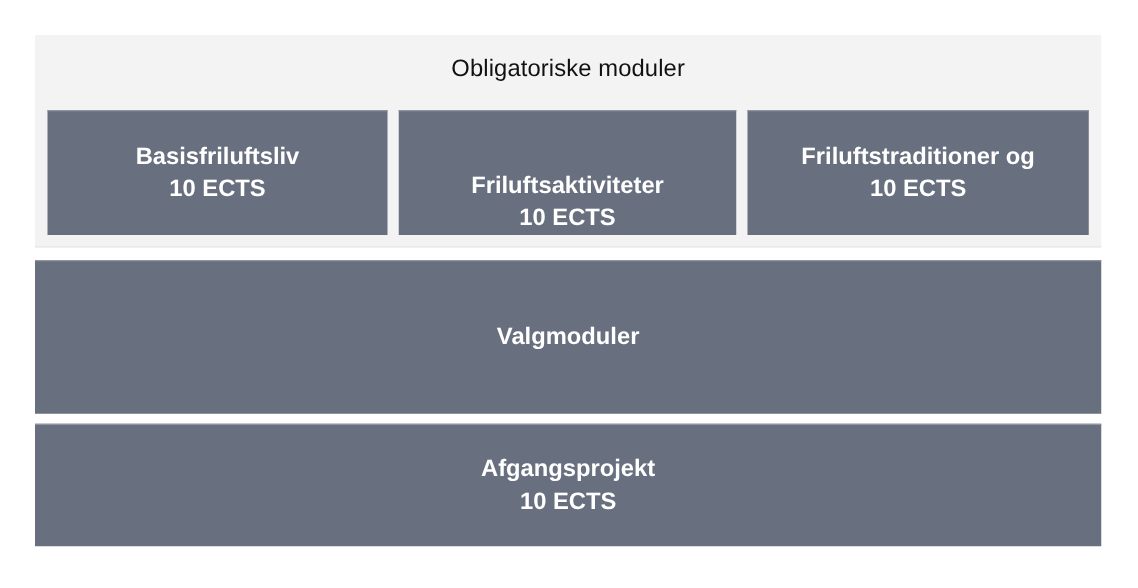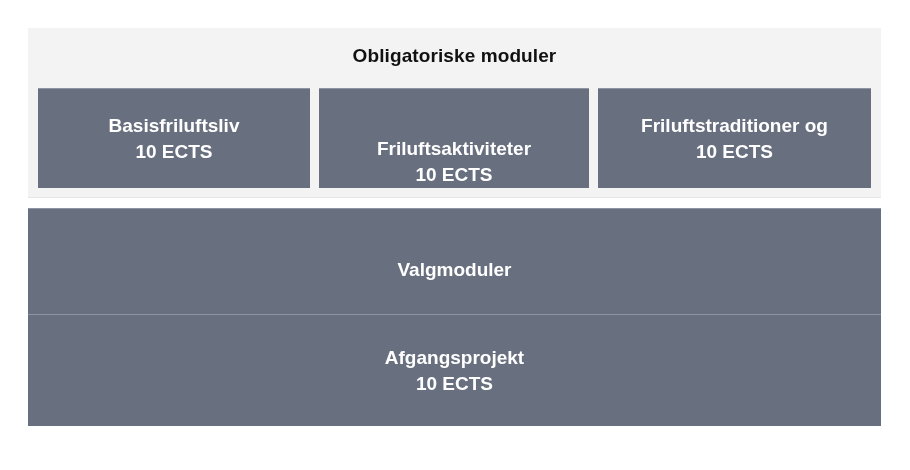--- a/index.html
+++ b/index.html
@@ -23,21 +23,21 @@
       background: #f3f3f3;
       border-bottom: 1px solid #e6e6e6;
       box-sizing: border-box;
     }
     .panel-title {
       position: absolute;
       left: 0;
       right: 0;
       top: 17px;
       text-align: center;
-      font-weight: bold;
+      font-weight: normal;
       font-size: 19px;
       color: #111111;
       letter-spacing: 0.1px;
     }
     .box {
       position: absolute;
       background: #686f7f;
       color: #ffffff;
       display: flex;
       flex-direction: column;
@@ -48,21 +48,21 @@
       font-size: 19px;
       line-height: 26px;
       border-top: 1px solid #8e94a1;
       box-sizing: border-box;
     }
     .box span { display: block; }
     .m1 { left: 38px;  top: 88px; width: 272px; height: 100px; }
     .m2 { left: 319px; top: 88px; width: 270px; height: 100px; justify-content: flex-end; }
     .m3 { left: 598px; top: 88px; width: 273px; height: 100px; text-align: center; }
     .wide1 { left: 28px; top: 208px; width: 853px; height: 123px; }
-    .wide2 { left: 28px; top: 314px; width: 853px; height: 112px; }
+    .wide2 { left: 28px; top: 339px; width: 853px; height: 98px; }
   </style>
 </head>
 <body>
 
 <div class="panel">
   <div class="panel-title">Obligatoriske moduler</div>
 </div>
 
 <div class="box m1">
   <span>Basisfriluftsliv</span>

